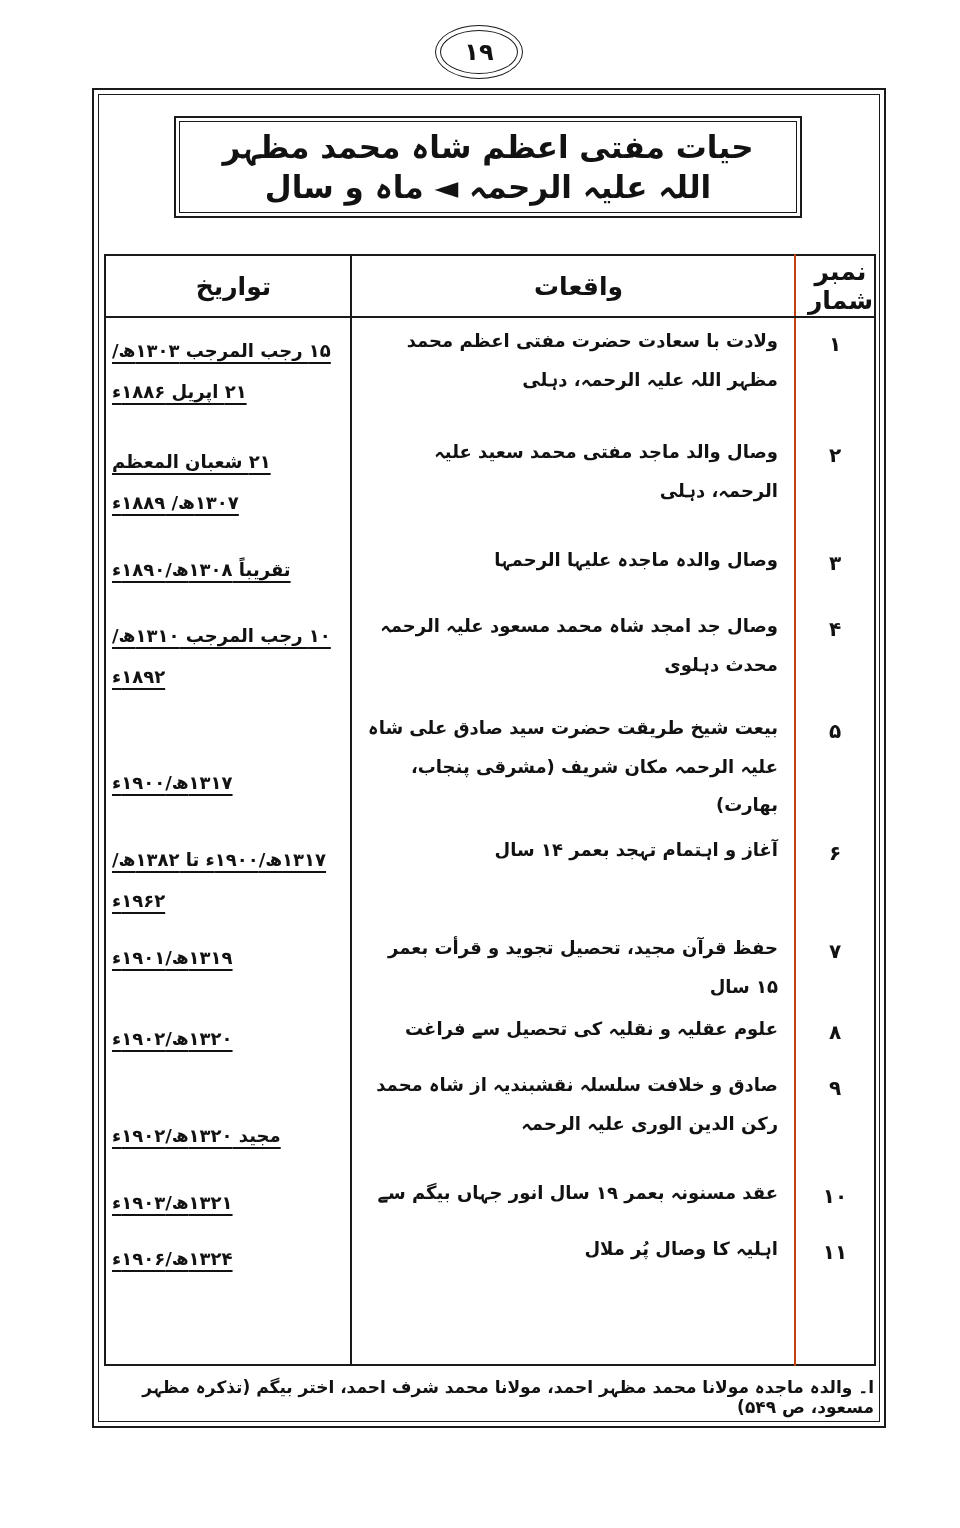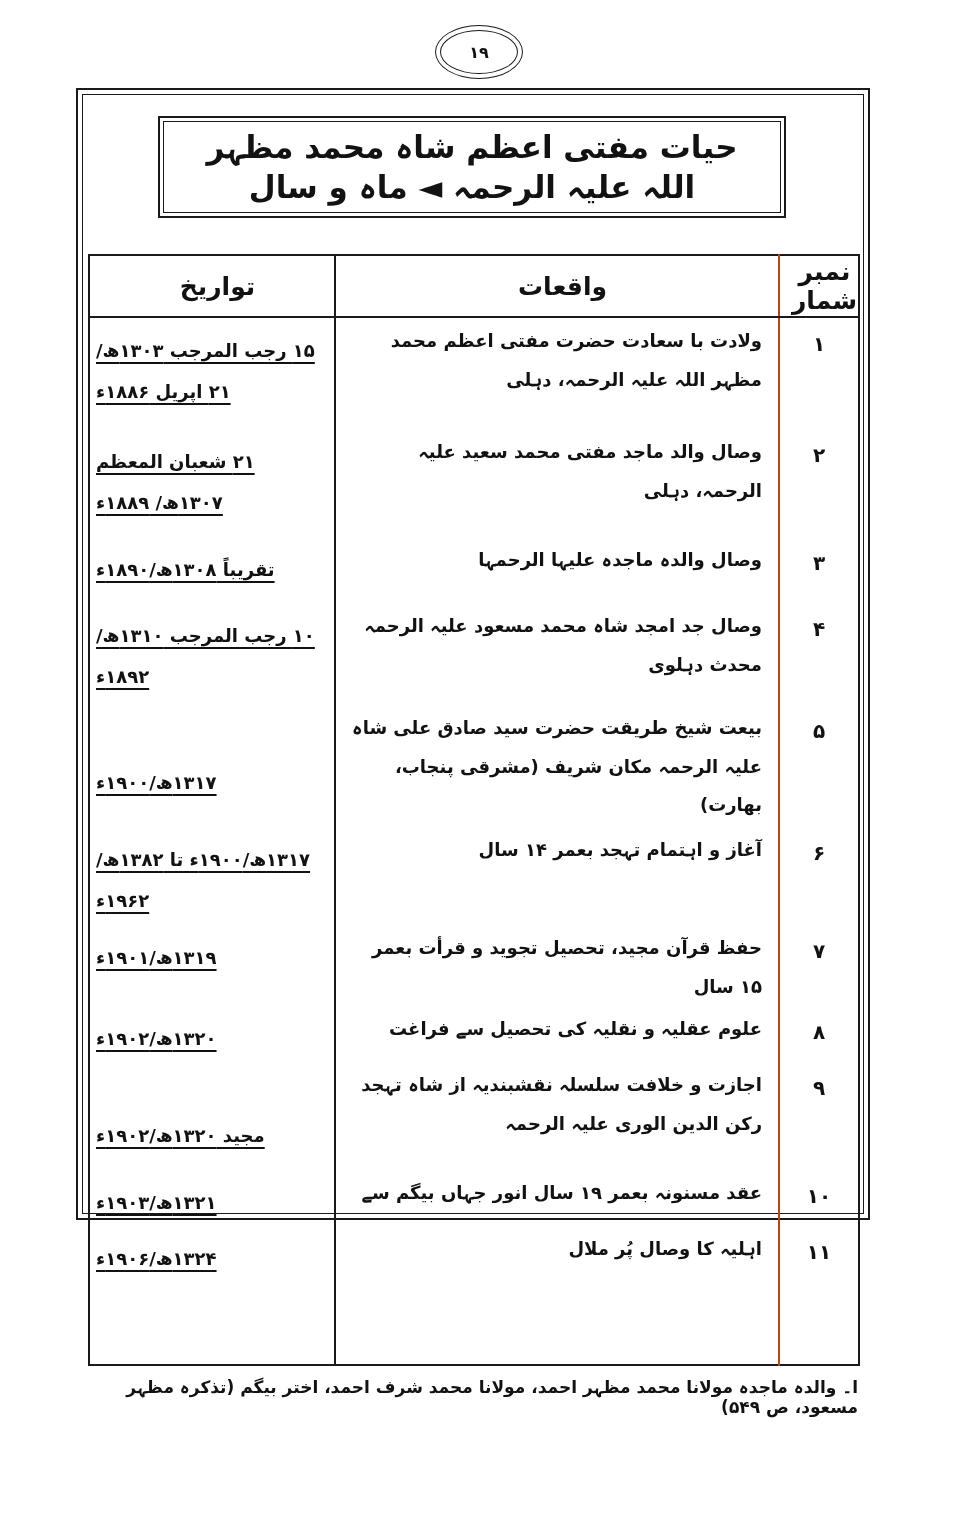--- a/index.html
+++ b/index.html
@@ -16,27 +16,27 @@
   .page-oval {
     position: absolute; left: 435px; top: 25px;
     width: 88px; height: 54px;
     border: 1.5px solid #1a1a1a; border-radius: 50%;
     background: #fff;
   }
   .page-oval-inner {
     position: absolute; inset: 4px;
     border: 1.5px solid #1a1a1a; border-radius: 50%;
     display: flex; align-items: center; justify-content: center;
-    font-size: 16px; font-weight: bold;
+    font-size: 24px; font-weight: bold;
   }
 
   
   .frame {
-    position: absolute; left: 76px; top: 88px;
-    width: 794px; height: 1132px;
+    position: absolute; left: 92px; top: 88px;
+    width: 794px; height: 1340px;
     border: 2px solid #1a1a1a;
     background: #fff;
   }
   .frame::before {
     content: ""; position: absolute; inset: 4px;
     border: 1px solid #1a1a1a; pointer-events: none;
   }
 
   
   .title-box {
@@ -189,21 +189,21 @@
       <td class="cell-event">حفظ قرآن مجید، تحصیل تجوید و قرأت بعمر ۱۵ سال</td>
       <td class="cell-date">۱۳۱۹ھ/۱۹۰۱ء</td>
     </tr>
     <tr class="r8">
       <td class="cell-serial">۸</td>
       <td class="cell-event">علوم عقلیہ و نقلیہ کی تحصیل سے فراغت</td>
       <td class="cell-date">۱۳۲۰ھ/۱۹۰۲ء</td>
     </tr>
     <tr class="r9">
       <td class="cell-serial">۹</td>
-      <td class="cell-event">اجازت و خلافت سلسلہ نقشبندیہ از شاہ تہجد رکن الدین الوری علیہ الرحمہ</td>
+      <td class="cell-event">صادق و خلافت سلسلہ نقشبندیہ از شاہ محمد رکن الدین الوری علیہ الرحمہ</td>
       <td class="cell-date">مجید ۱۳۲۰ھ/۱۹۰۲ء</td>
     </tr>
     <tr class="r10">
       <td class="cell-serial">۱۰</td>
       <td class="cell-event">عقد مسنونہ بعمر ۱۹ سال انور جہاں بیگم سے</td>
       <td class="cell-date">۱۳۲۱ھ/۱۹۰۳ء</td>
     </tr>
     <tr class="r11">
       <td class="cell-serial">۱۱</td>
       <td class="cell-event">اہلیہ کا وصال پُر ملال</td>

